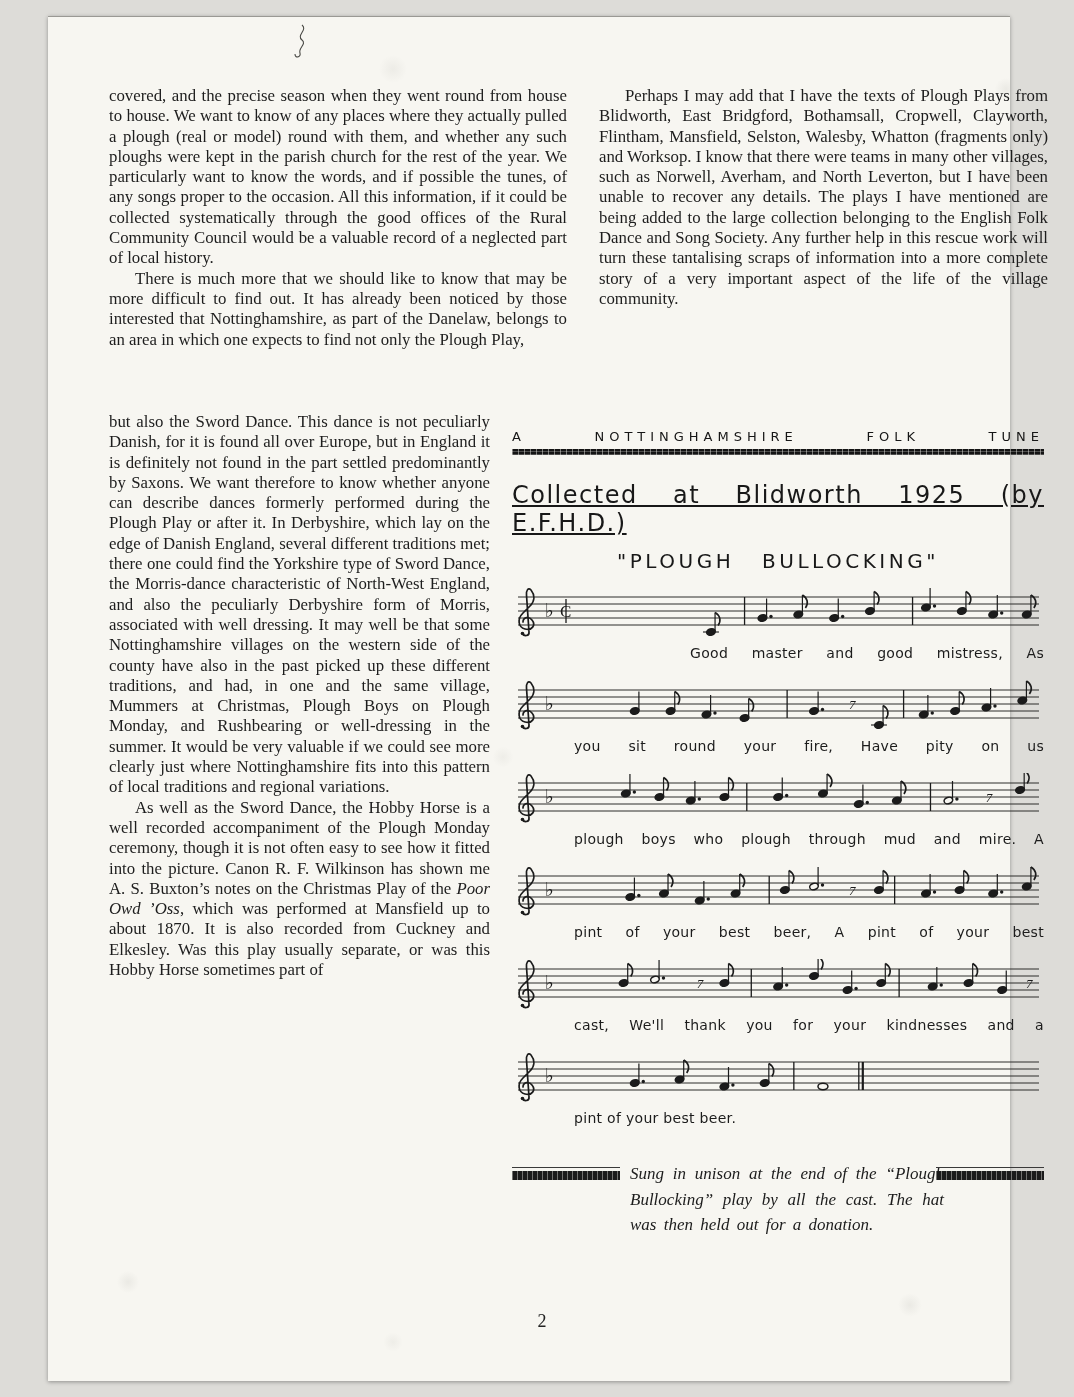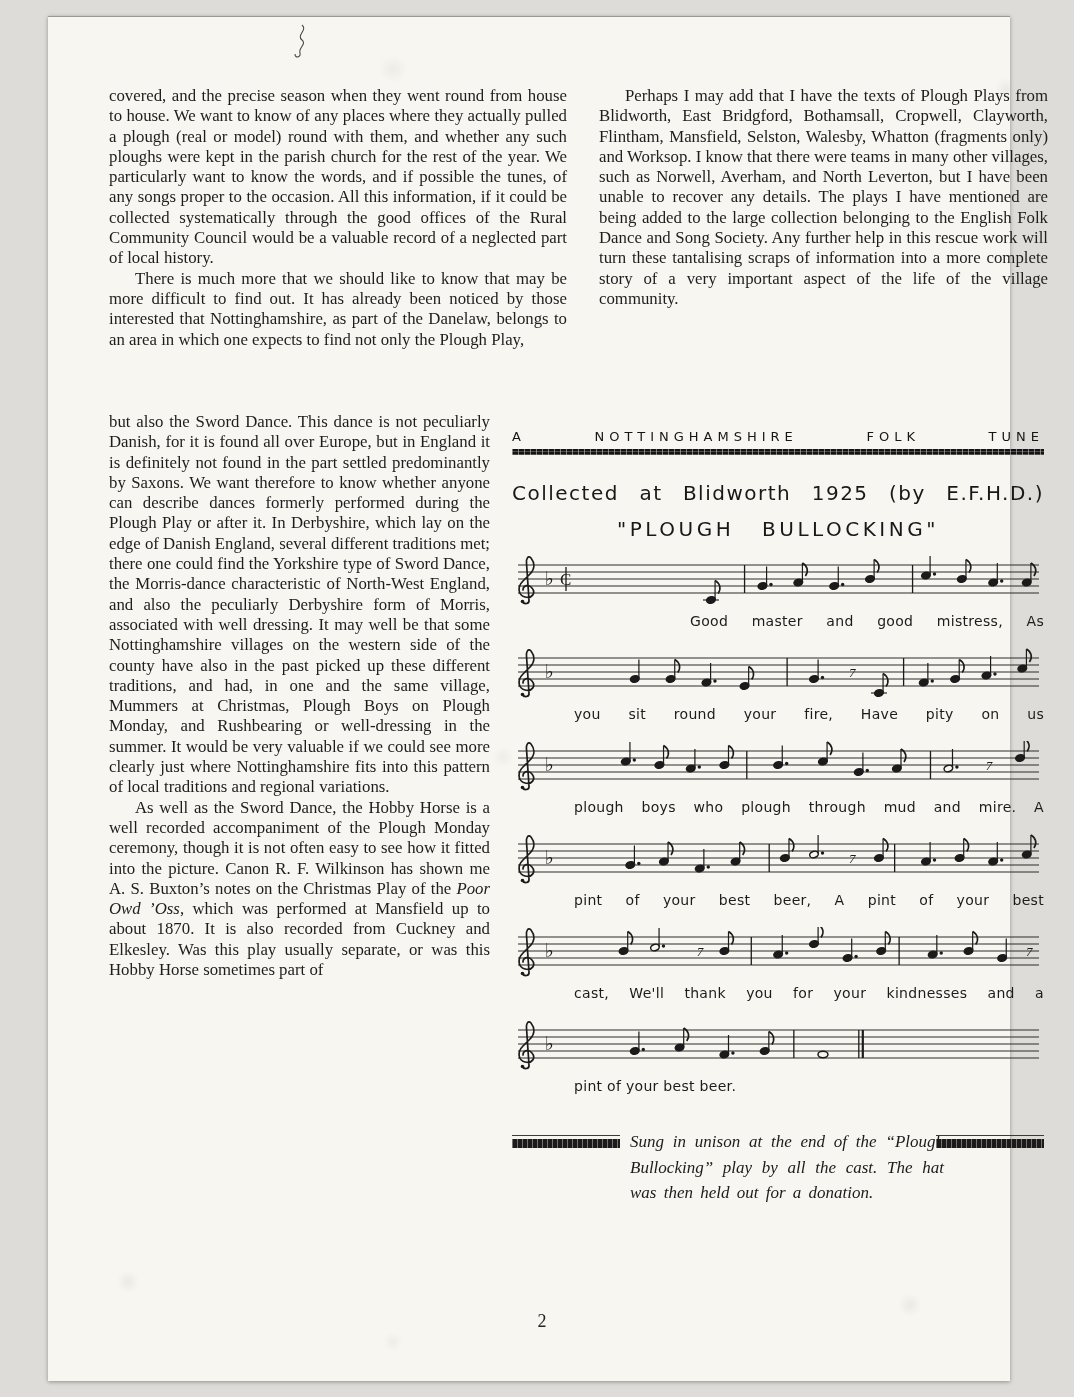--- a/index.html
+++ b/index.html
@@ -28,22 +28,22 @@
   .block p { margin:0; }
   .block p.ind { text-indent:26px; }
 
   
   #music { position:absolute; left:464px; top:412px; width:532px; font-family:"DejaVu Sans", sans-serif; }
   .m-heading { font-size:13px; letter-spacing:5px; font-weight:400; color:#161616;
                text-align:justify; text-align-last:justify; }
   .m-rule { height:6px; margin-top:5px; background:#141414;
             background-image:repeating-linear-gradient(90deg, rgba(247,246,241,0.45) 0 1px, transparent 1px 6px),
                              repeating-linear-gradient(0deg, rgba(247,246,241,0.25) 0 1px, transparent 1px 3px); }
-  .m-collected { margin-top:26px; font-size:20px; letter-spacing:1.5px; word-spacing:11px;
-                 text-align:justify; text-align-last:justify; color:#181818; }
+  .m-collected { margin-top:26px; font-size:24px; letter-spacing:1.5px; word-spacing:11px;
+                 text-align:justify; text-align-last:justify; color:#181818;text-decoration:underline; }
   .m-title { margin-top:12px; font-size:20px; letter-spacing:3.5px; word-spacing:18px; text-align:center; color:#181818; }
 
   .staves { margin-top:14px; }
   .stave-block { height:93px; }
   .staff-svg { display:block; width:532px; height:62px; }
   .lyric { font-size:14px; letter-spacing:0.3px; color:#1c1c1c; margin-top:-4px;
            padding-left:62px; text-align:justify; text-align-last:justify; }
   .stave-block:first-child .lyric { padding-left:178px; }
   .stave-block:last-child  .lyric { text-align:right; text-align-last:left; }
 

